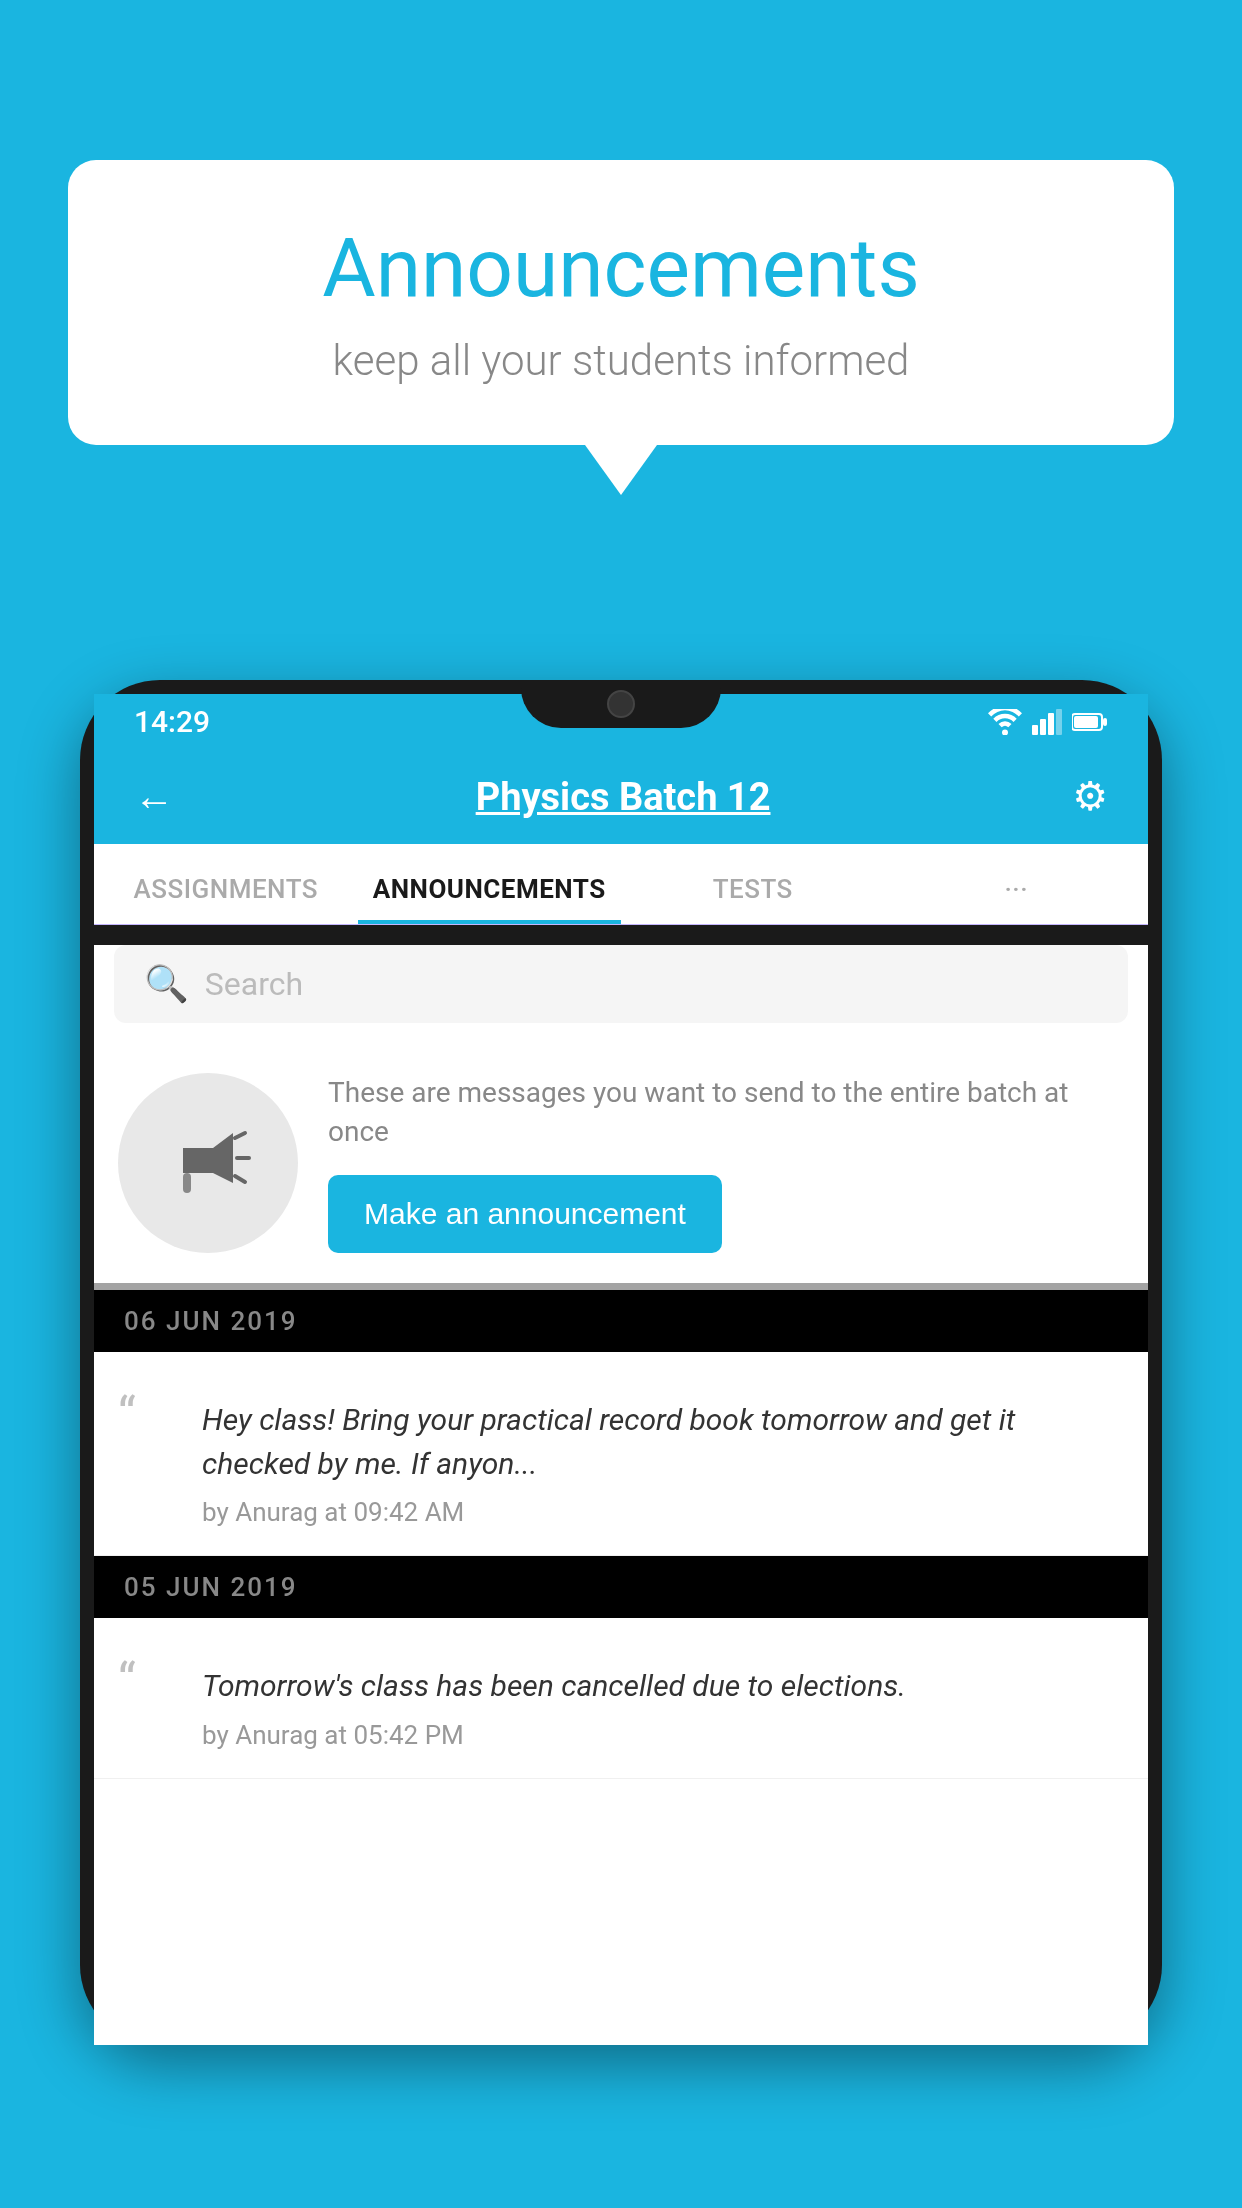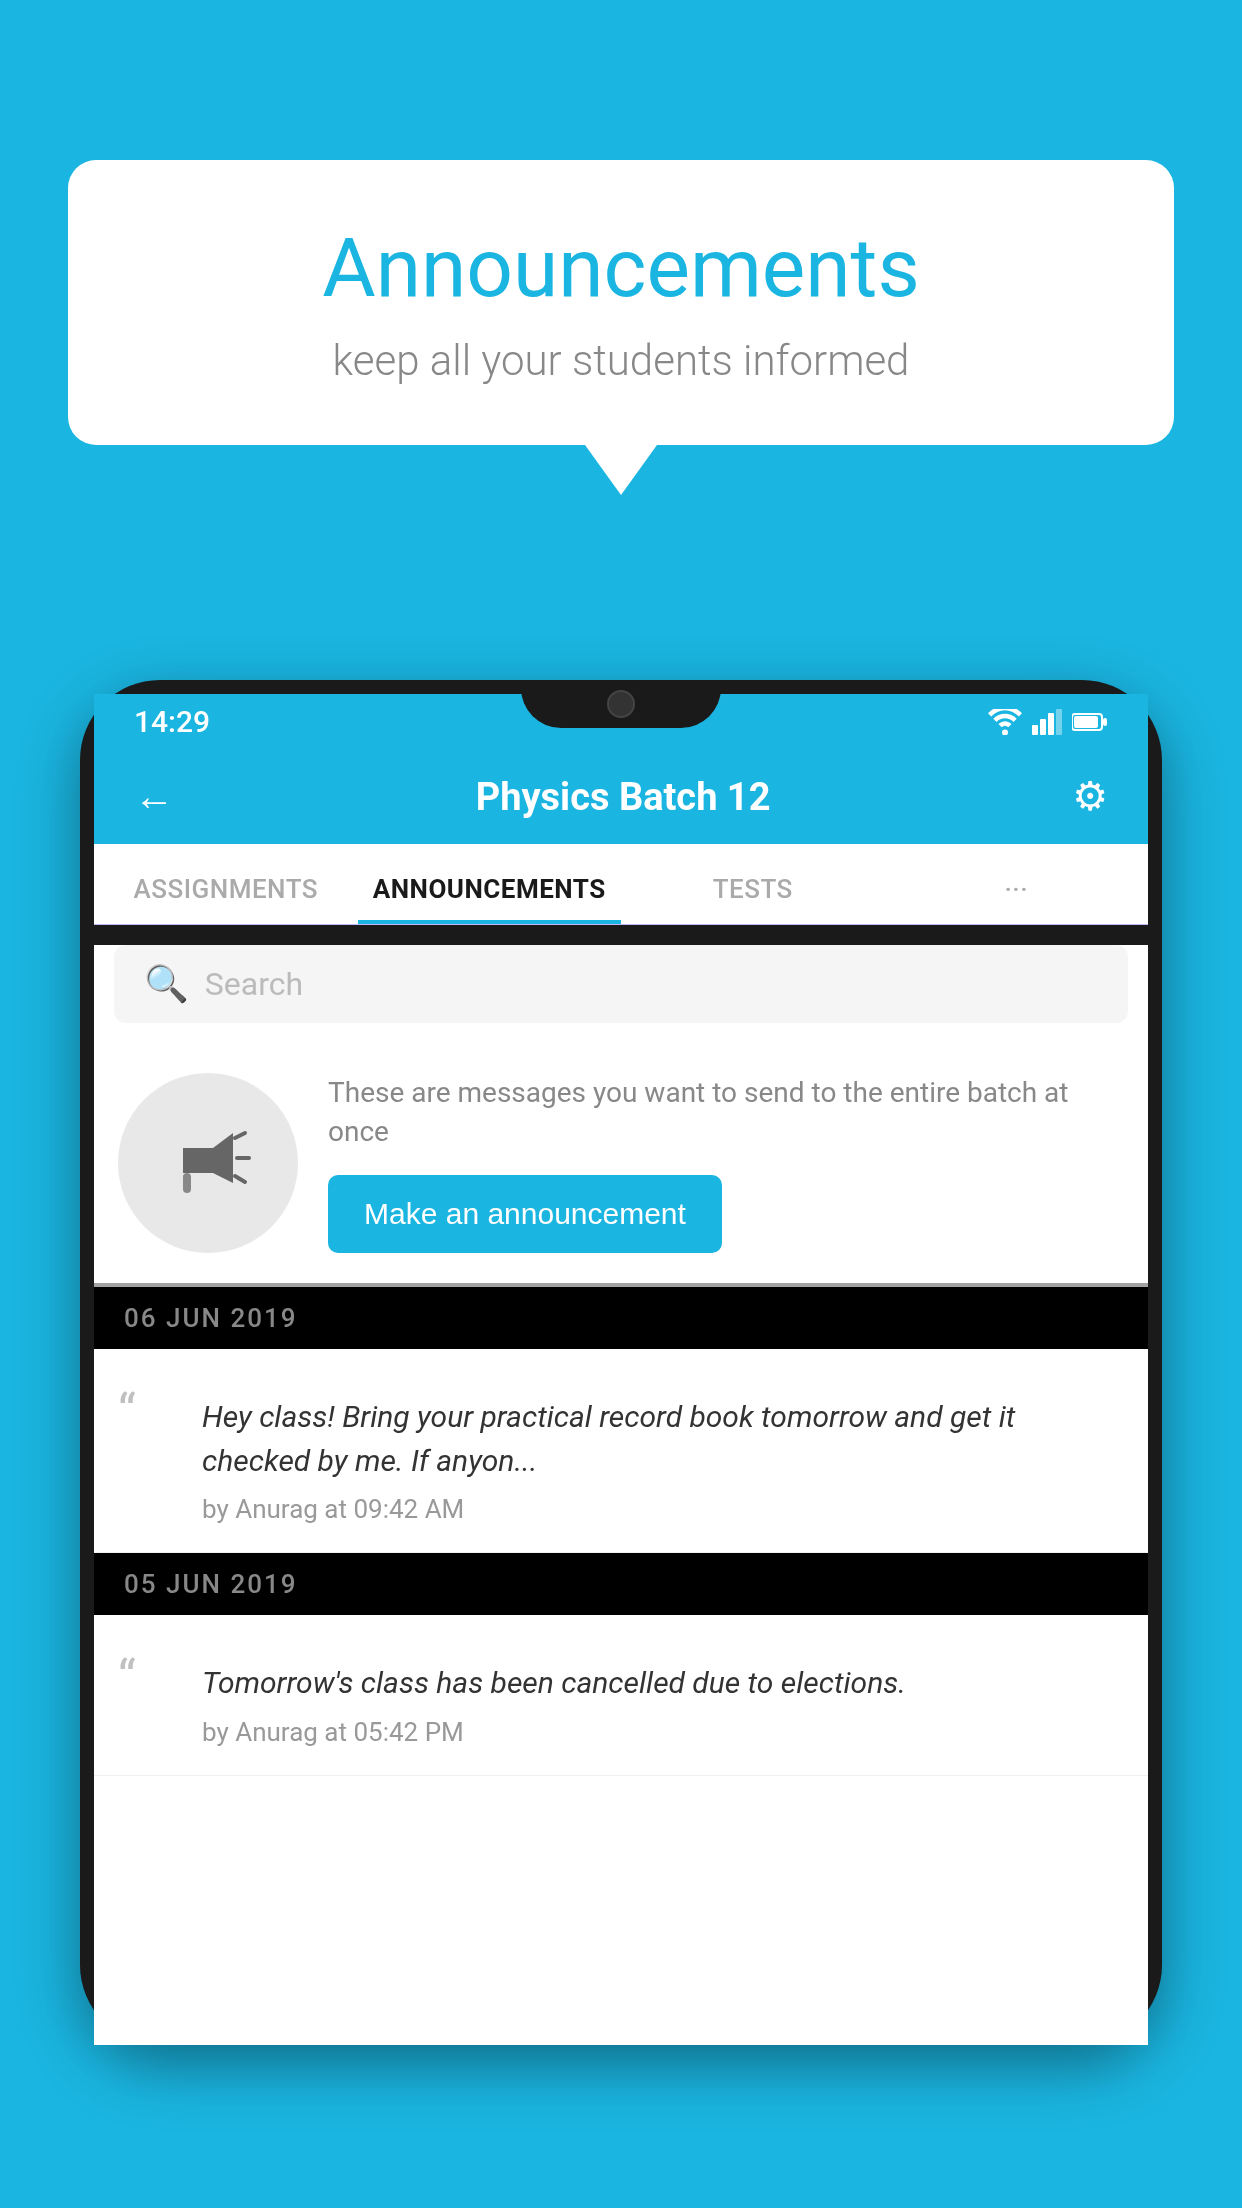--- a/index.html
+++ b/index.html
@@ -132,20 +132,21 @@
 
     .app-header-title-group {
       text-align: center;
       flex: 1;
     }
 
     .app-header-title {
       font-size: 38px;
       color: white;
       font-weight: 700;
+      text-decoration: underline;
     }
 
     .app-header-subtitle {
       font-size: 28px;
       color: rgba(255,255,255,0.9);
     }
 
     .app-header-gear {
       color: white;
       font-size: 40px;
@@ -212,21 +213,21 @@
       font-size: 32px;
       color: #bbb;
     }
 
     
     .empty-state {
       display: flex;
       align-items: center;
       padding: 30px 24px;
       gap: 30px;
-      border-bottom: 4px solid #a3a3a3;
+      border-bottom: 7px solid #a3a3a3;
     }
 
     .empty-icon-circle {
       width: 180px;
       height: 180px;
       background: #e8e8e8;
       border-radius: 50%;
       display: flex;
       align-items: center;
       justify-content: center;

